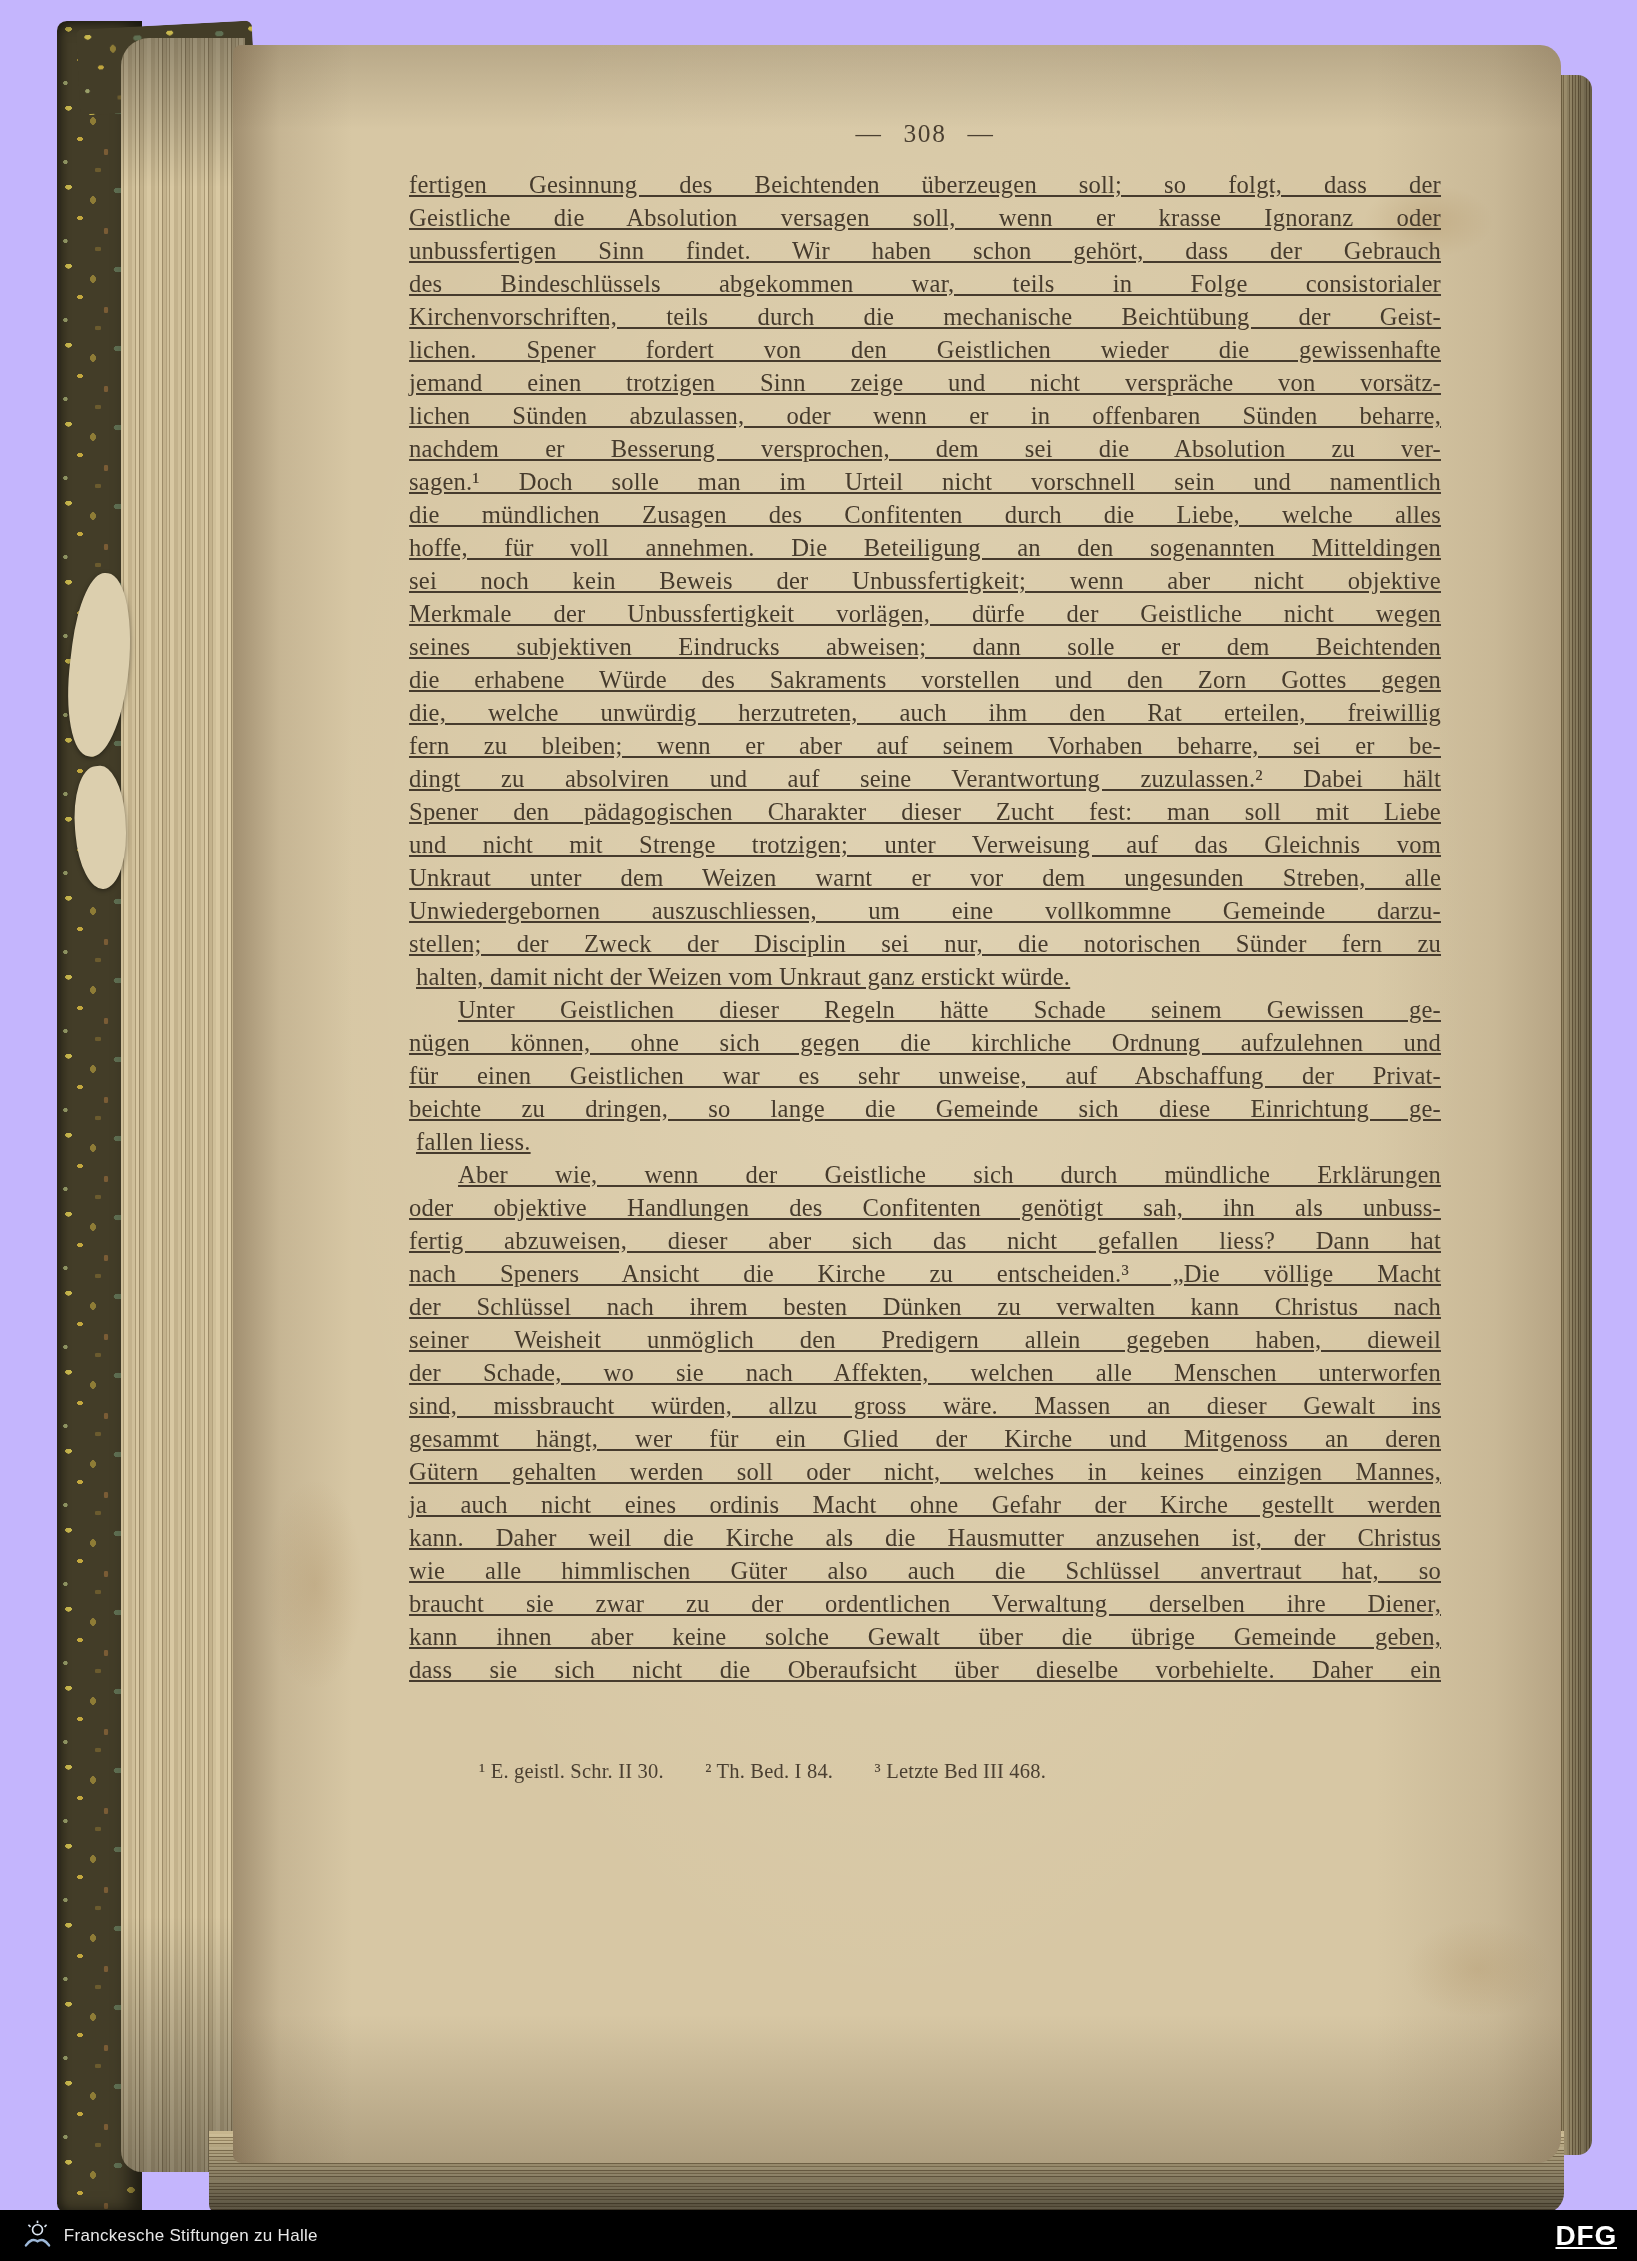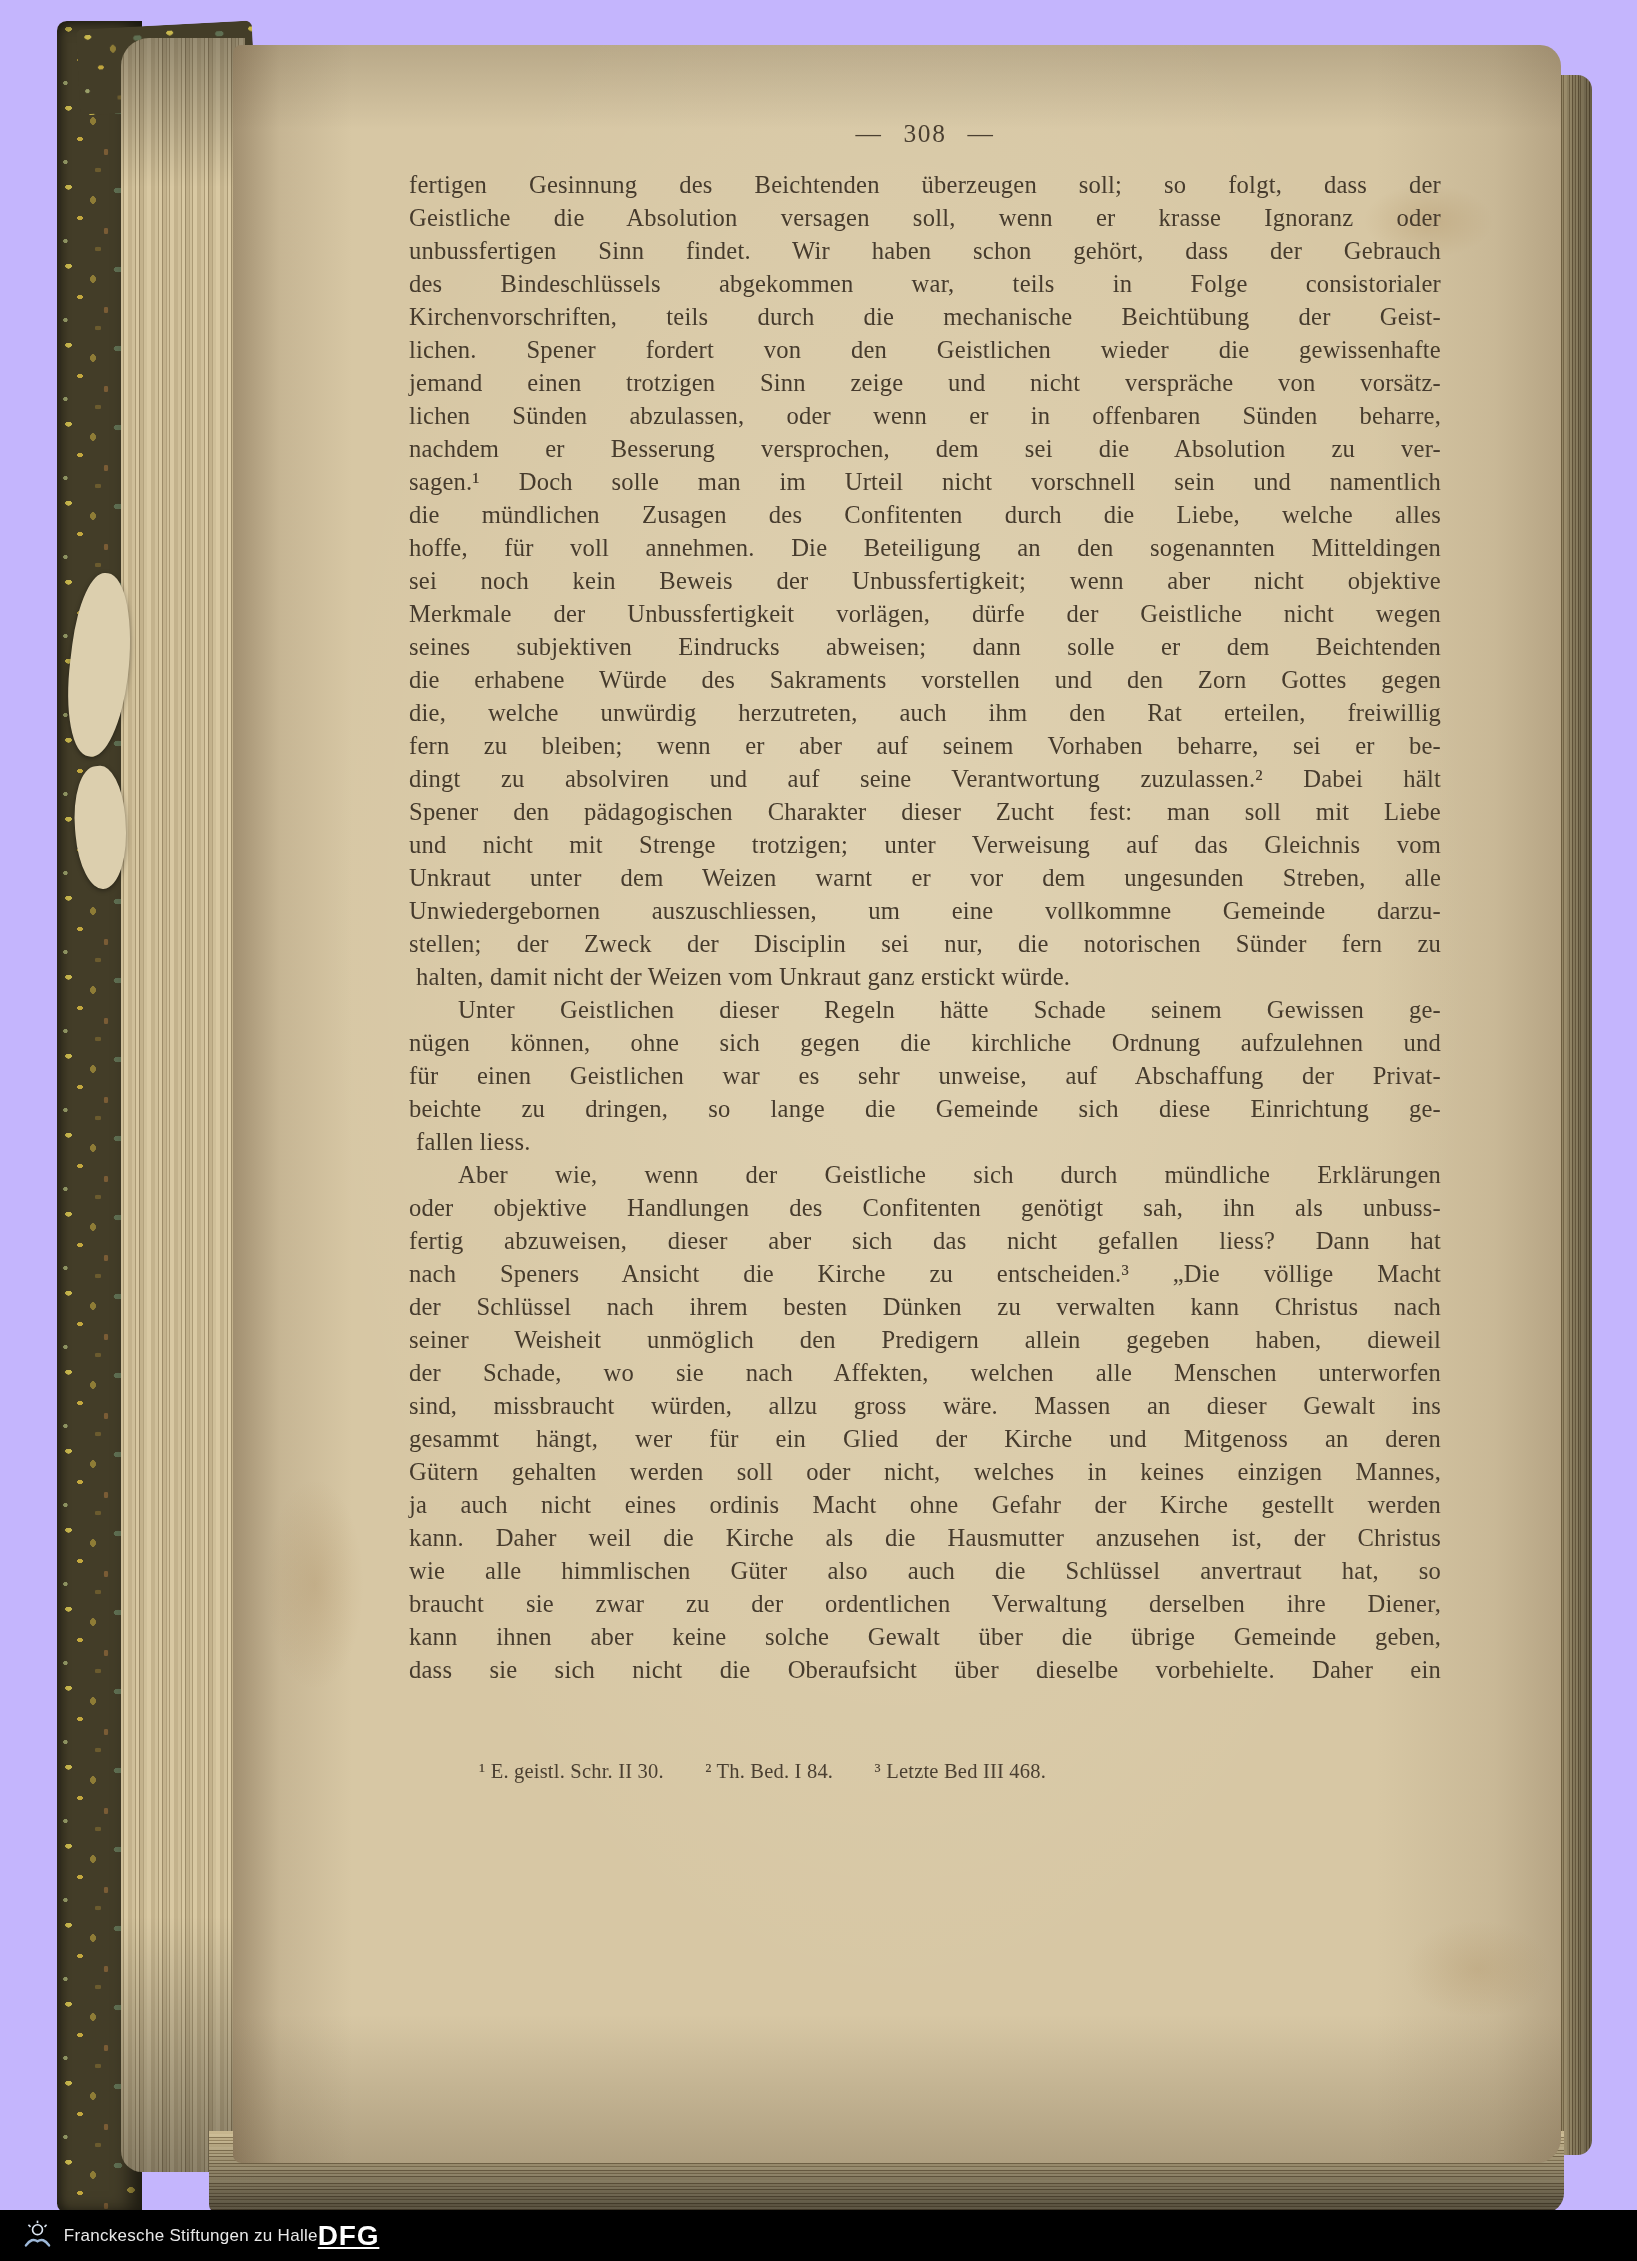--- a/index.html
+++ b/index.html
@@ -121,21 +121,21 @@
 
   .text-block {
     position: absolute;
     left: 176px; top: 123px;
     width: 1032px;
     font-size: 24.6px;
     line-height: 33px;
     color: #463b2d;
     letter-spacing: 0.2px;
   }
-  .para { margin: 0; }
+  .para { margin: 0; text-decoration: underline; }
   .line { text-align: justify; text-align-last: justify; }
   .line-last { text-align-last: left; margin-left: 7px; }
   .line-indent { text-indent: 49px; }
 
   .footnote {
     position: absolute;
     left: 246px; top: 1715px;
     width: 901px;
     font-size: 20.5px;
     color: #4a3f31;
@@ -143,20 +143,21 @@
   }
 
   
   .footer-bar {
     position: absolute;
     left: 0; bottom: 0;
     width: 100%; height: 51px;
     background: #000;
     display: flex;
     align-items: center;
+    justify-content: space-between;
     padding: 0 21px;
     box-sizing: border-box;
     z-index: 20;
     font-family: "Liberation Sans", sans-serif;
   }
   .footer-left { display: flex; align-items: center; gap: 9.8px; }
   .logo-emblem { width: 33px; height: 33px; flex: 0 0 auto; }
   .library-label { color: #e9e9e9; font-size: 17px; letter-spacing: 0.3px; }
   .dfg-label { color: #ffffff; font-size: 28px; font-weight: 700; letter-spacing: 0.8px; text-decoration: underline; }
 </style>

